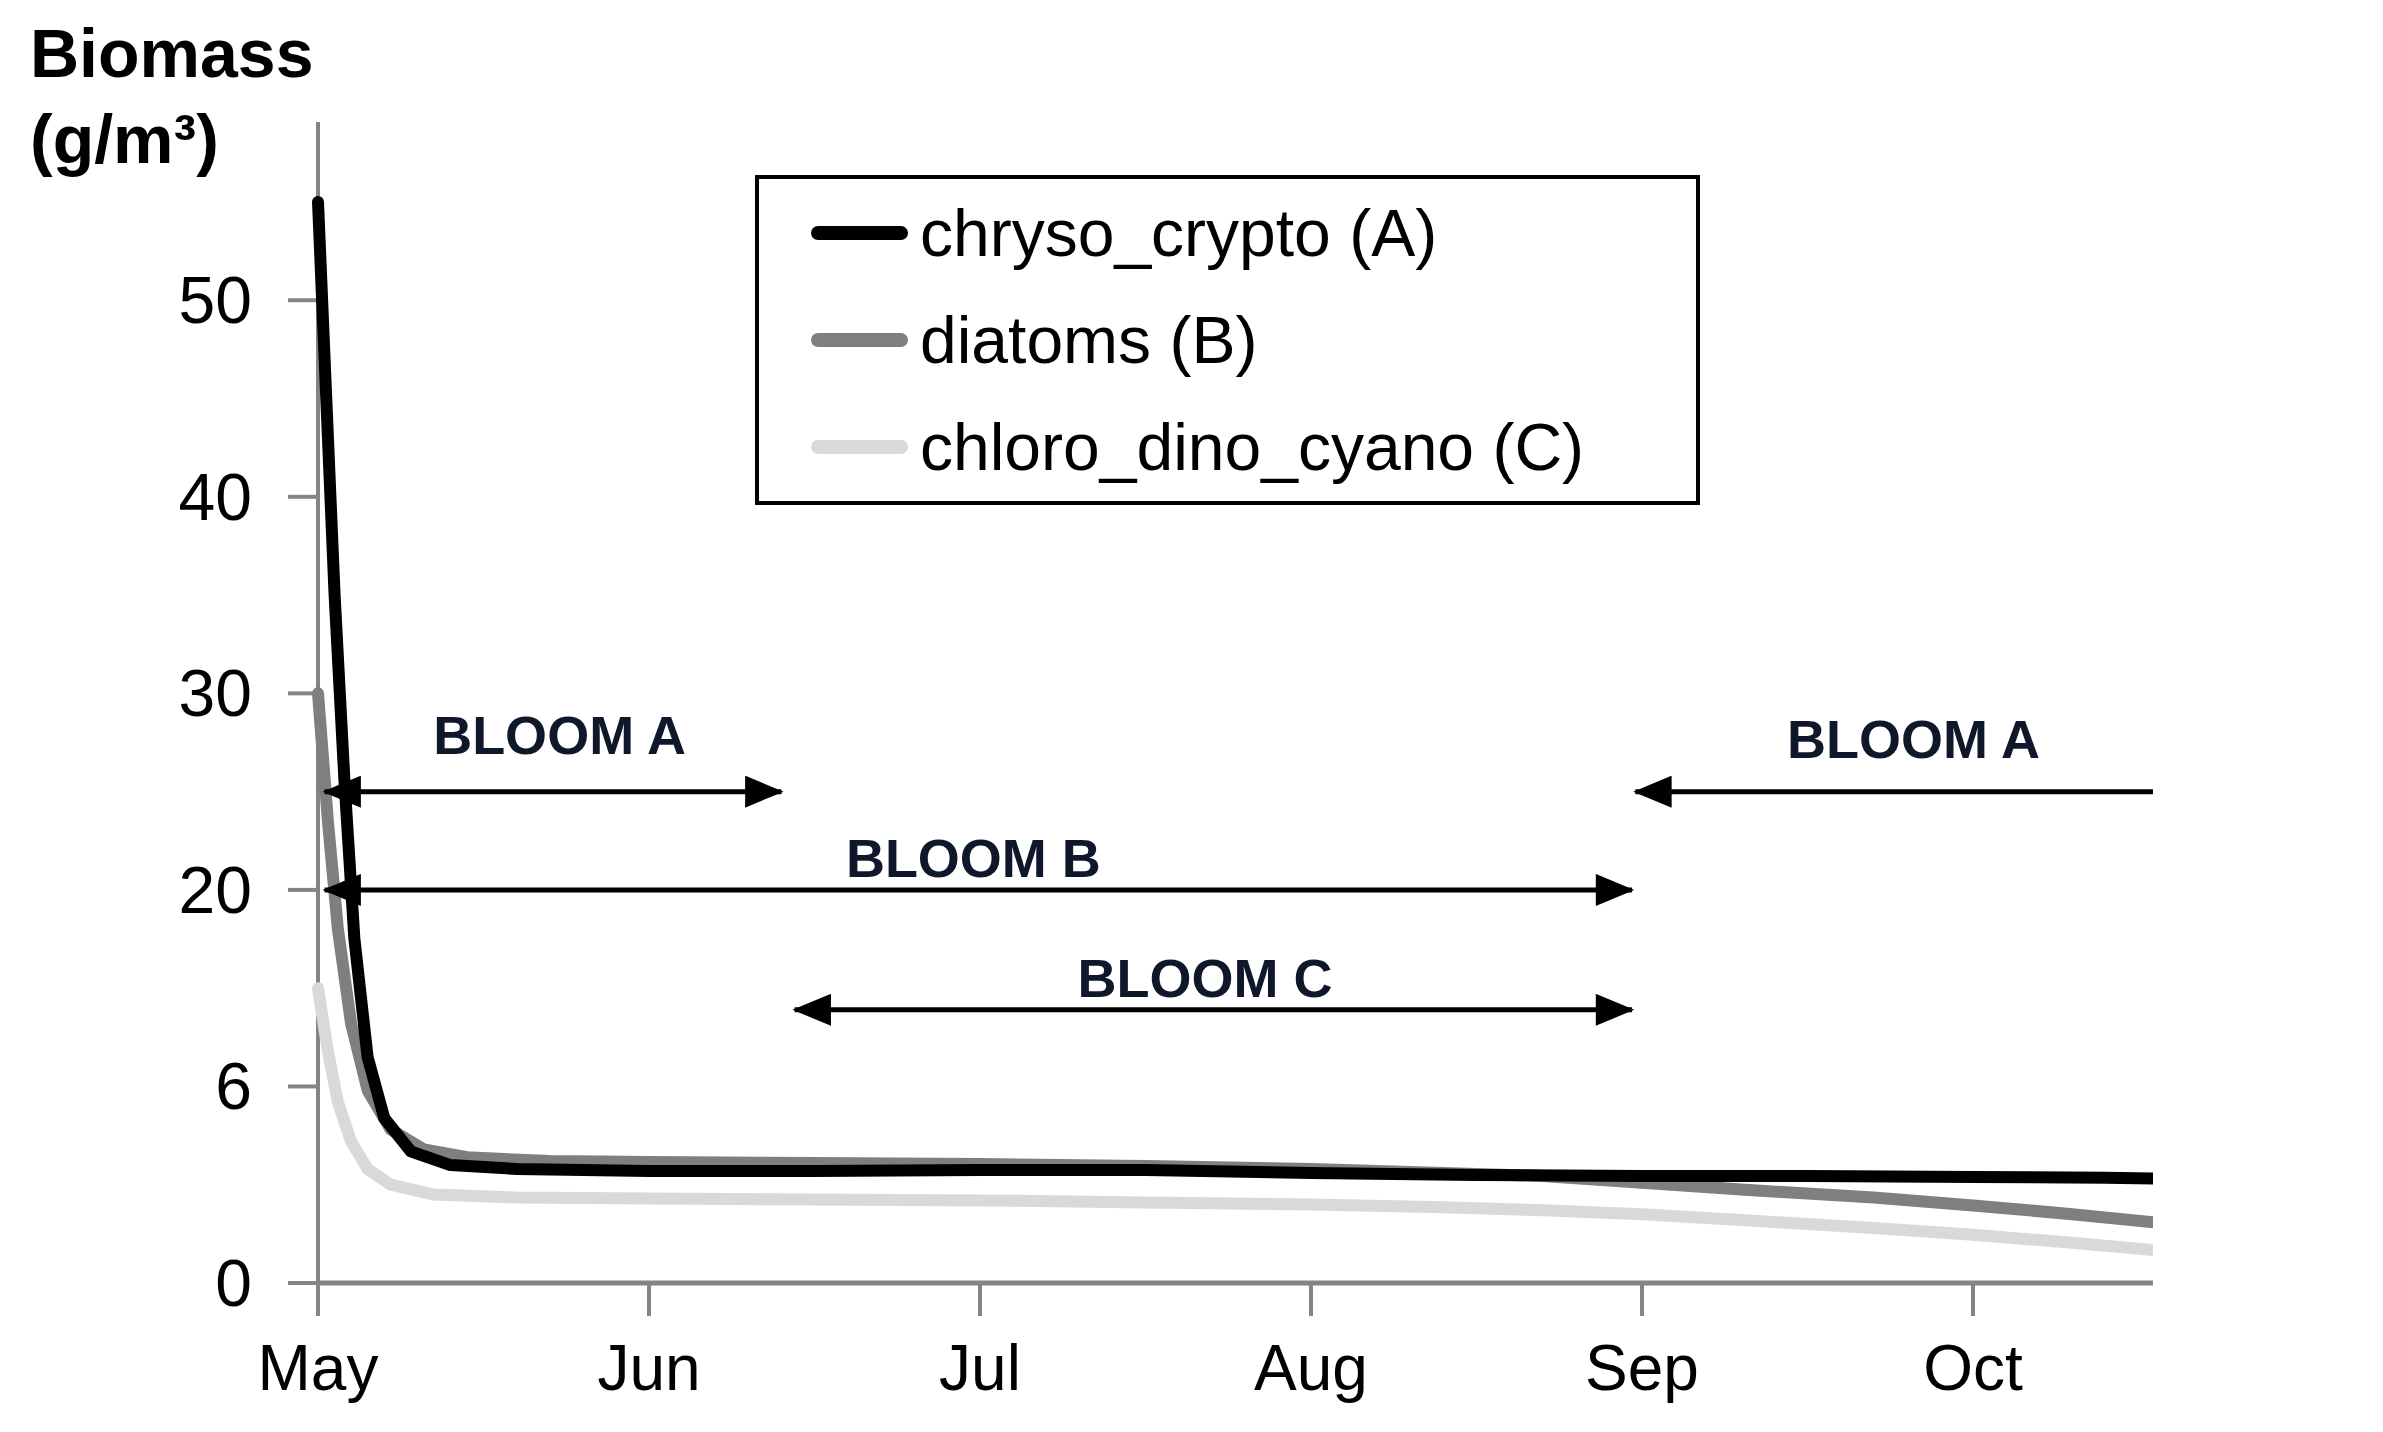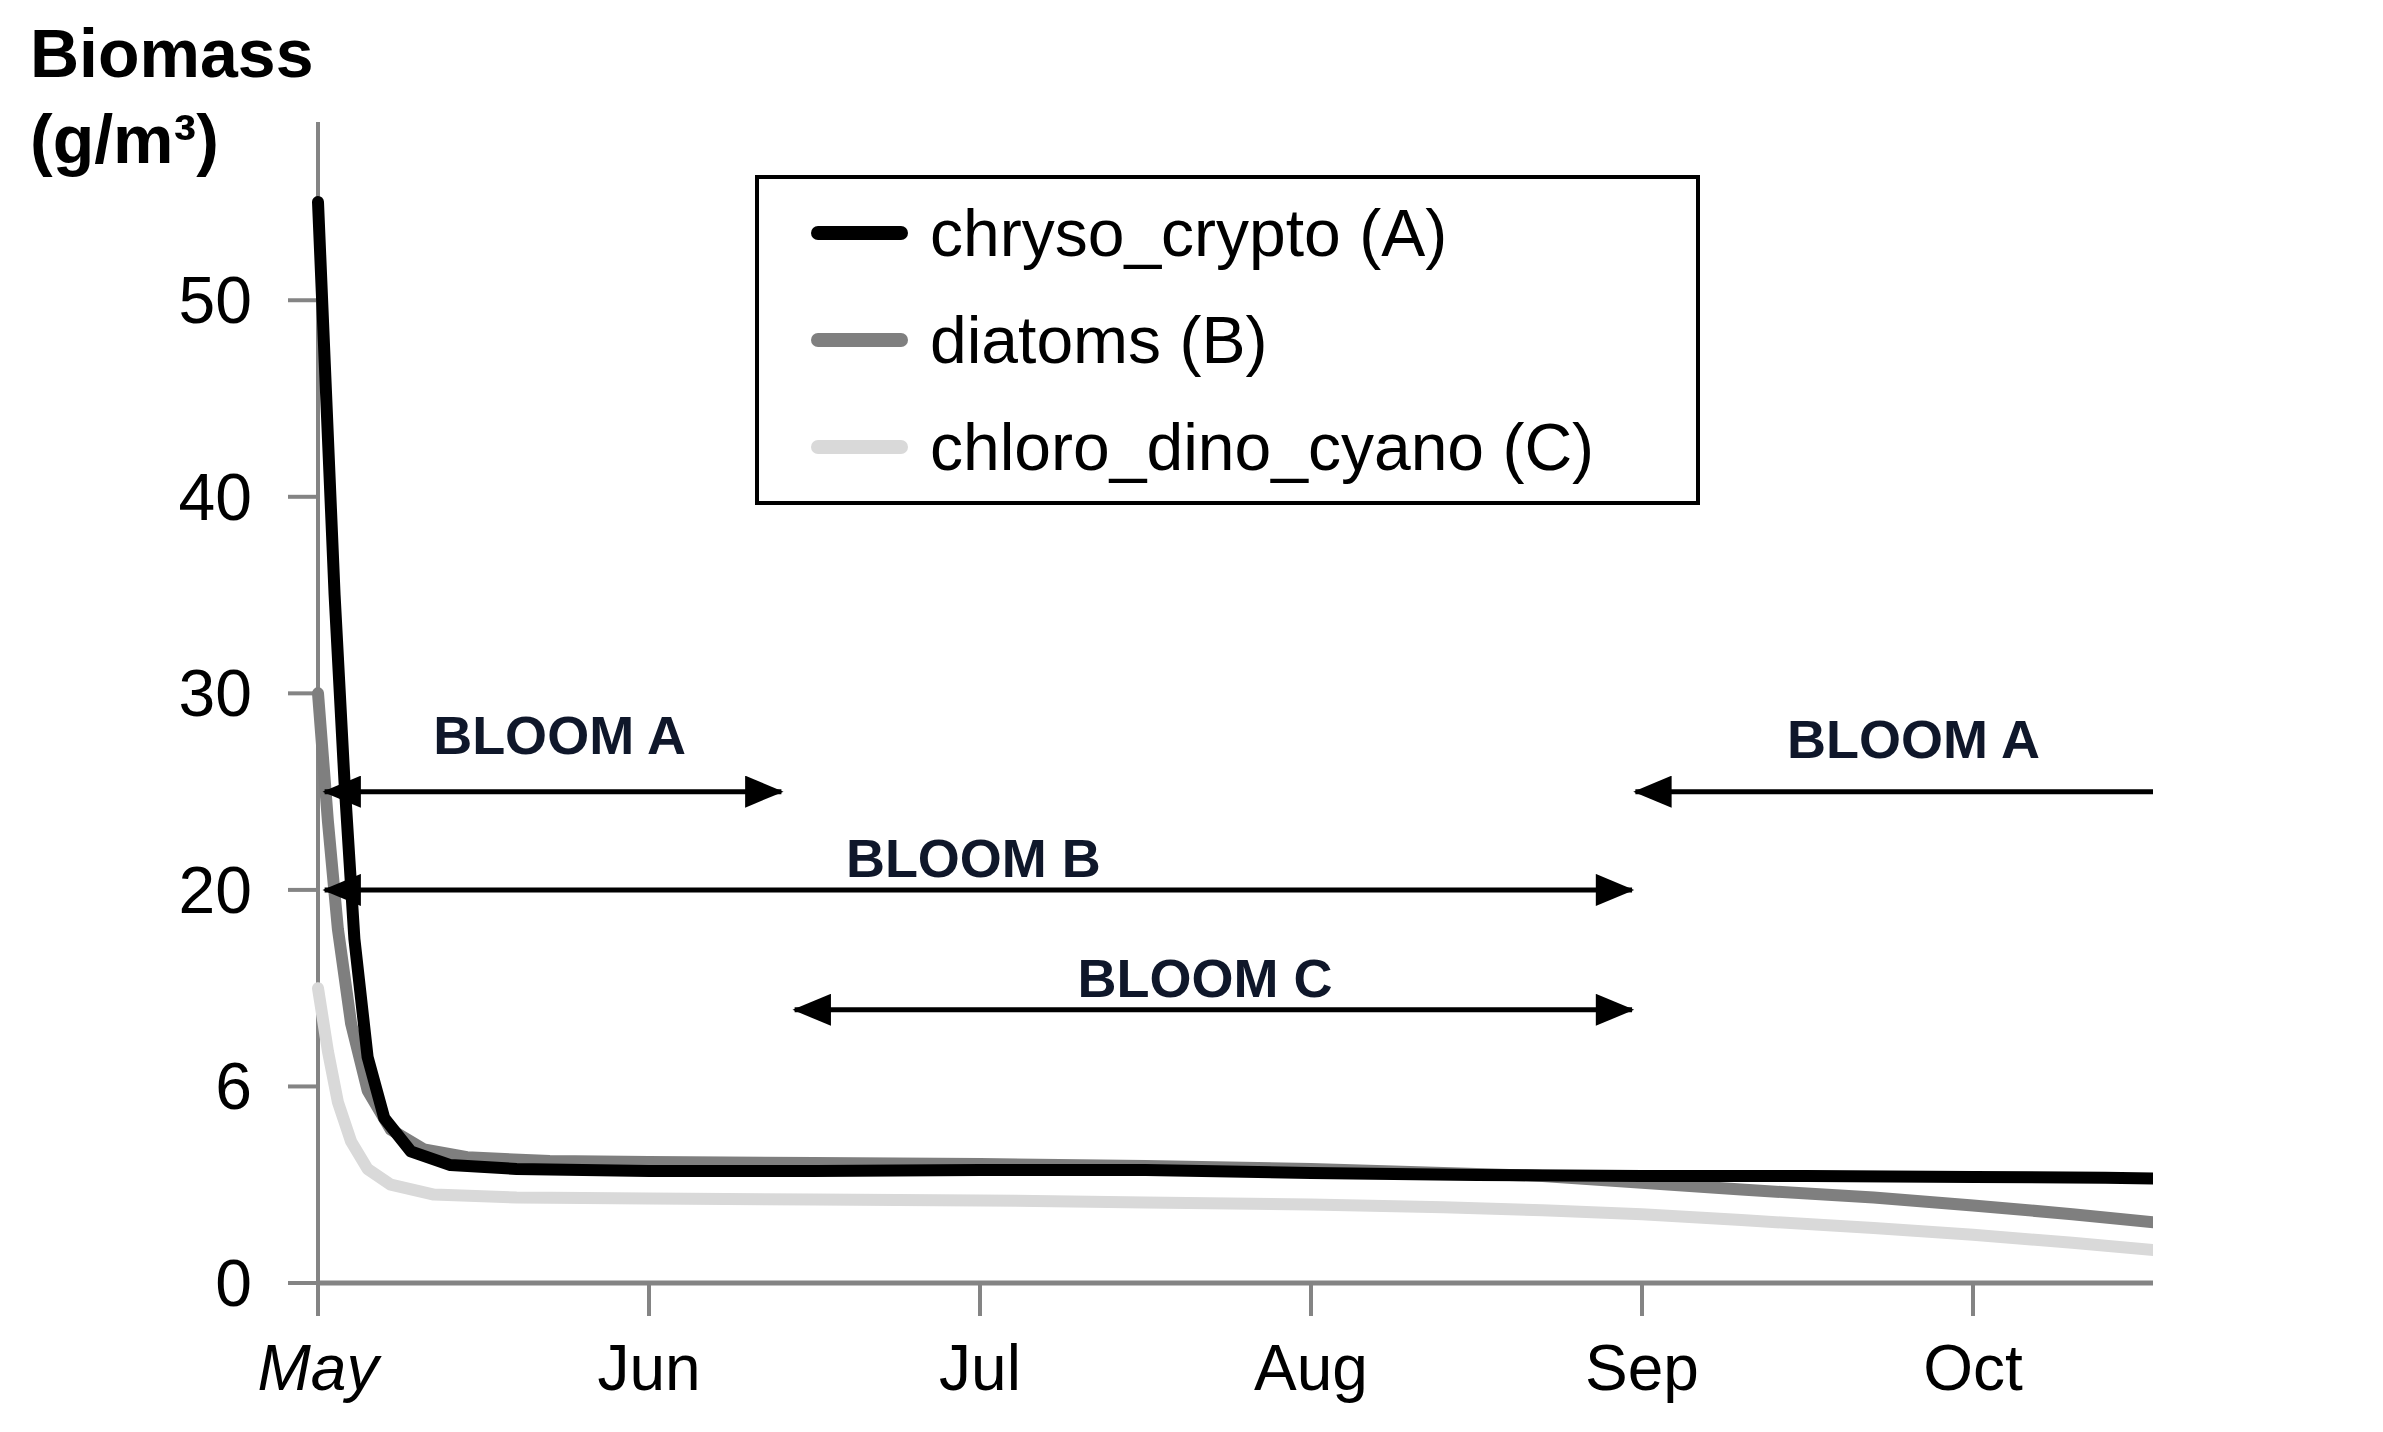--- a/index.html
+++ b/index.html
@@ -23,21 +23,21 @@
   .bloom-label{
     position:absolute;transform:translate(-50%,-50%);
     font-size:54px;line-height:54px;font-weight:bold;color:#0f172a;white-space:nowrap;
   }
   .legend{
     position:absolute;left:755px;top:175px;width:945px;height:330px;
     box-sizing:border-box;border:4px solid #000;background:#fff;
     display:flex;flex-direction:column;justify-content:center;
   }
   .legend-row{
-    display:flex;align-items:center;height:110px;padding-left:52px;gap:10px;
+    display:flex;align-items:center;height:110px;padding-left:52px;
   }
   .legend-swatch{
     width:97px;height:14px;border-radius:7px;margin-right:12px;flex:0 0 auto;
   }
   .legend-label{font-size:66px;line-height:70px;color:#000;white-space:nowrap;}
 </style>
 </head>
 <body>
 
 <div id="page">
@@ -92,21 +92,21 @@
 
   <div id="y-labels">
       <div class="y-tick-label" style="left: 32px; top: 1250px;">0</div>
       <div class="y-tick-label" style="left: 32px; top: 1053.45px;">6</div>
       <div class="y-tick-label" style="left: 32px; top: 856.9px;">20</div>
       <div class="y-tick-label" style="left: 32px; top: 660.35px;">30</div>
       <div class="y-tick-label" style="left: 32px; top: 463.8px;">40</div>
       <div class="y-tick-label" style="left: 32px; top: 267.25px;">50</div>
     </div>
   <div id="x-labels">
-      <div class="x-tick-label" style="left: 318px; top: 1336px; font-style: italic;">May</div>
+      <div class="x-tick-label" style="left: 318px; top: 1336px;">May</div>
       <div class="x-tick-label" style="left: 649px; top: 1336px;">Jun</div>
       <div class="x-tick-label" style="left: 980px; top: 1336px;">Jul</div>
       <div class="x-tick-label" style="left: 1311px; top: 1336px;">Aug</div>
       <div class="x-tick-label" style="left: 1642px; top: 1336px;">Sep</div>
       <div class="x-tick-label" style="left: 1973px; top: 1336px;">Oct</div>
       <div class="x-tick-label" style="left: 2304px; top: 1336px; margin-top: 40px;">Nov</div>
     </div>
   <div id="bloom-labels">
       <div class="bloom-label" style="left: 559.63px; top: 734.625px;">BLOOM A</div>
       <div class="bloom-label" style="left: 973.38px; top: 858.452px;">BLOOM B</div>

